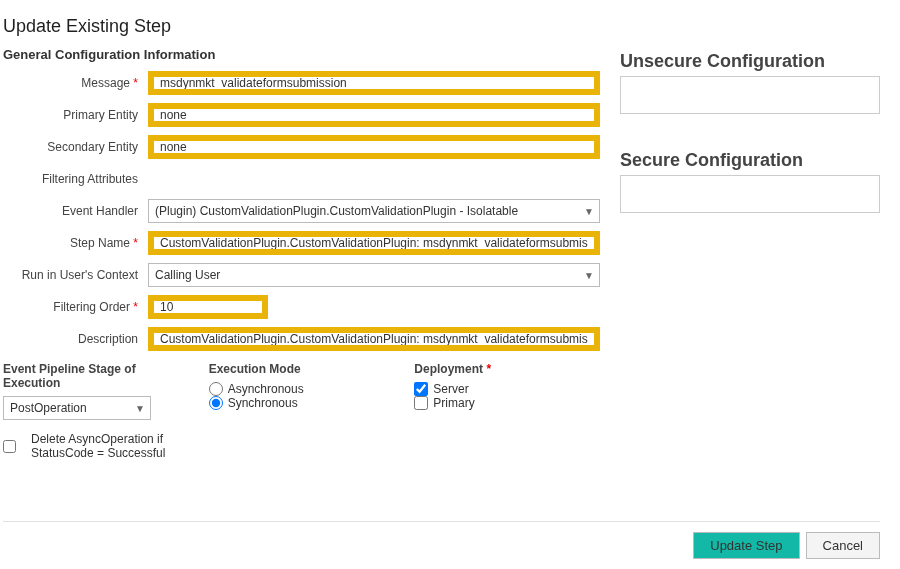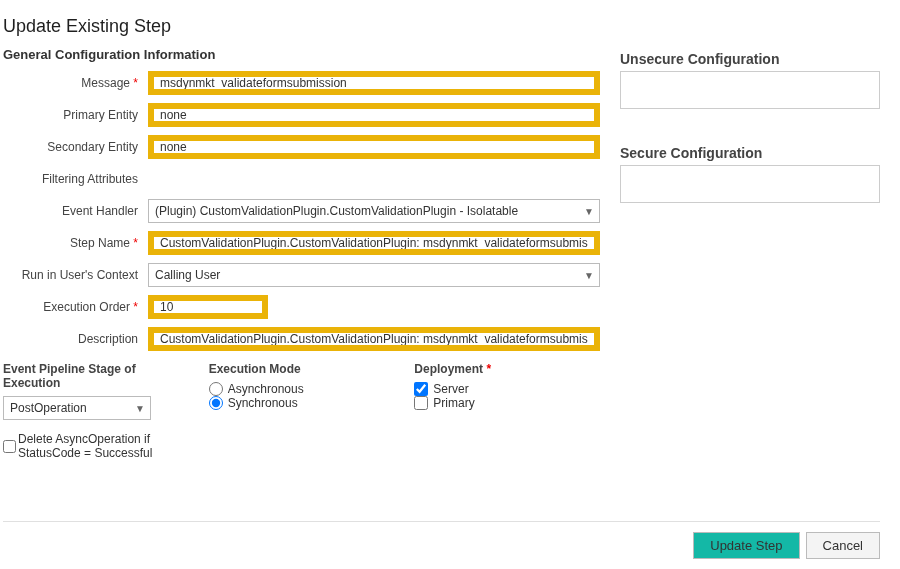--- a/index.html
+++ b/index.html
@@ -143,25 +143,25 @@
     .checkbox-item input[type="checkbox"] {
       margin: 0;
       width: 14px;
       height: 14px;
       cursor: pointer;
     }
     .delete-checkbox-row {
       margin-top: 12px;
       display: flex;
       align-items: center;
-      gap: 2px;
+      gap: 15px;
       font-size: 12px;
     }
     .config-box-label {
-      font-size: 14px;
+      font-size: 18px;
       font-weight: 600;
       color: #444;
       margin-bottom: 4px;
     }
     .config-textarea {
       width: 100%;
       flex: 1;
       border: 1px solid #ccc;
       resize: none;
       font-size: 12px;
@@ -265,21 +265,21 @@
         <div class="form-select-wrapper">
           <select class="form-select">
             <option>Calling User</option>
           </select>
           <span class="select-arrow">▼</span>
         </div>
       </div>
 
       <div class="form-row">
         <div class="form-label">
-          <span>Execution Order</span> <span class="required-star">*</span>
+          <span>Filtering Order</span> <span class="required-star">*</span>
         </div>
         <input class="form-input" type="text" value="10" style="max-width: 120px; flex: 0 0 auto;">
       </div>
 
       <div class="form-row">
         <div class="form-label">Description</div>
         <input class="form-input" type="text" value="CustomValidationPlugin.CustomValidationPlugin: msdynmkt_validateformsubmission of any Ent" style="">
       </div>
 
       <div class="bottom-section">

